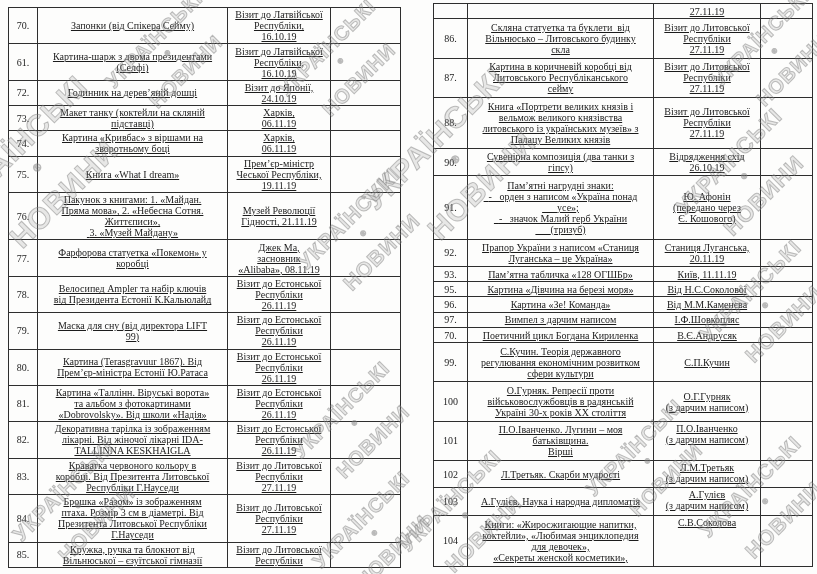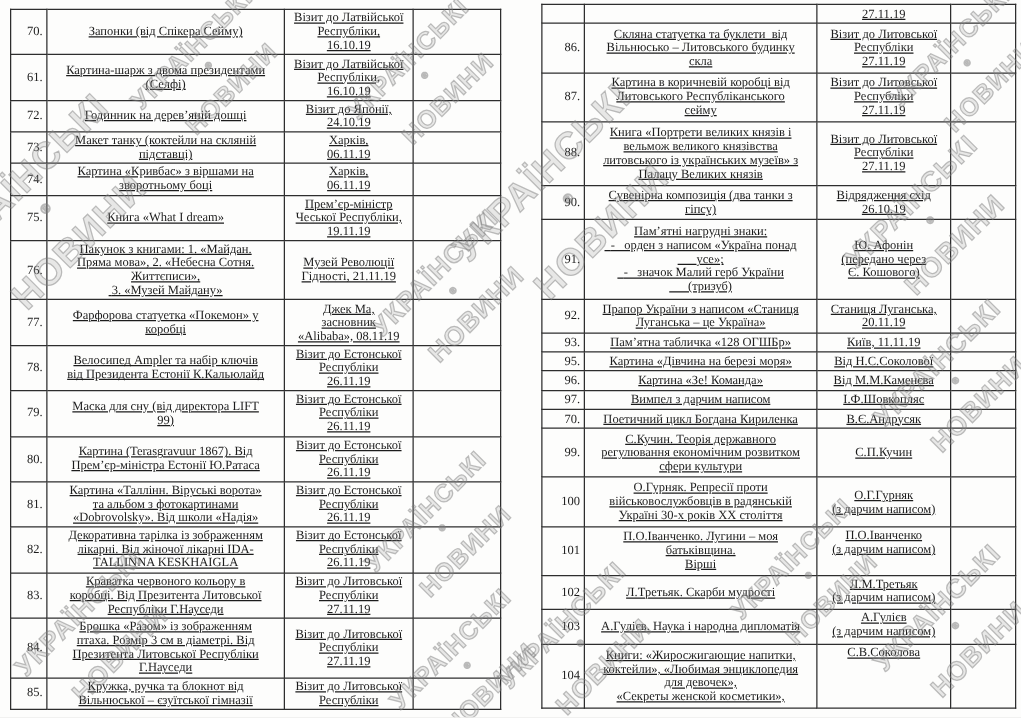--- a/index.html
+++ b/index.html
@@ -3,21 +3,21 @@
 <meta charset="utf-8">
 <style>
   html,body{margin:0;padding:0;background:#e8e8e8;}
   .page{position:relative;width:817px;height:574px;background:#fdfdfc;overflow:hidden;
         font-family:"Liberation Serif",serif;color:#1c1c1c;}
   .tbl{position:absolute;border-collapse:collapse;table-layout:fixed;
        font-size:10px;line-height:11px;}
   .tbl td{border:1px solid #2e2e2e;padding:1px 3px;vertical-align:middle;overflow:hidden;}
   .tbl-left{left:8px;top:7px;width:392px;height:561px;}
   .tbl-right{left:433px;top:3px;width:379px;height:564px;}
-  td.num{text-align:right;}
+  td.num{text-align:center;}
   td.desc{text-align:center;white-space:pre-wrap;text-decoration:underline;}
   td.src{text-align:center;white-space:pre-wrap;text-decoration:underline;}
   td.note{background:transparent;}
   .tbl-right tr:nth-child(n+15) td.src{vertical-align:top;}
   .wm{position:absolute;width:150px;transform:rotate(-45deg);transform-origin:center;
       font-family:"Liberation Sans",sans-serif;font-weight:700;text-align:center;
       color:rgba(145,145,145,0.20);-webkit-text-stroke:1px rgba(125,125,125,0.48);
       letter-spacing:1px;line-height:1.12;pointer-events:none;user-select:none;z-index:5;}
   .wm span{display:block;}
   .wm sup{font-size:0.35em;letter-spacing:0;}

